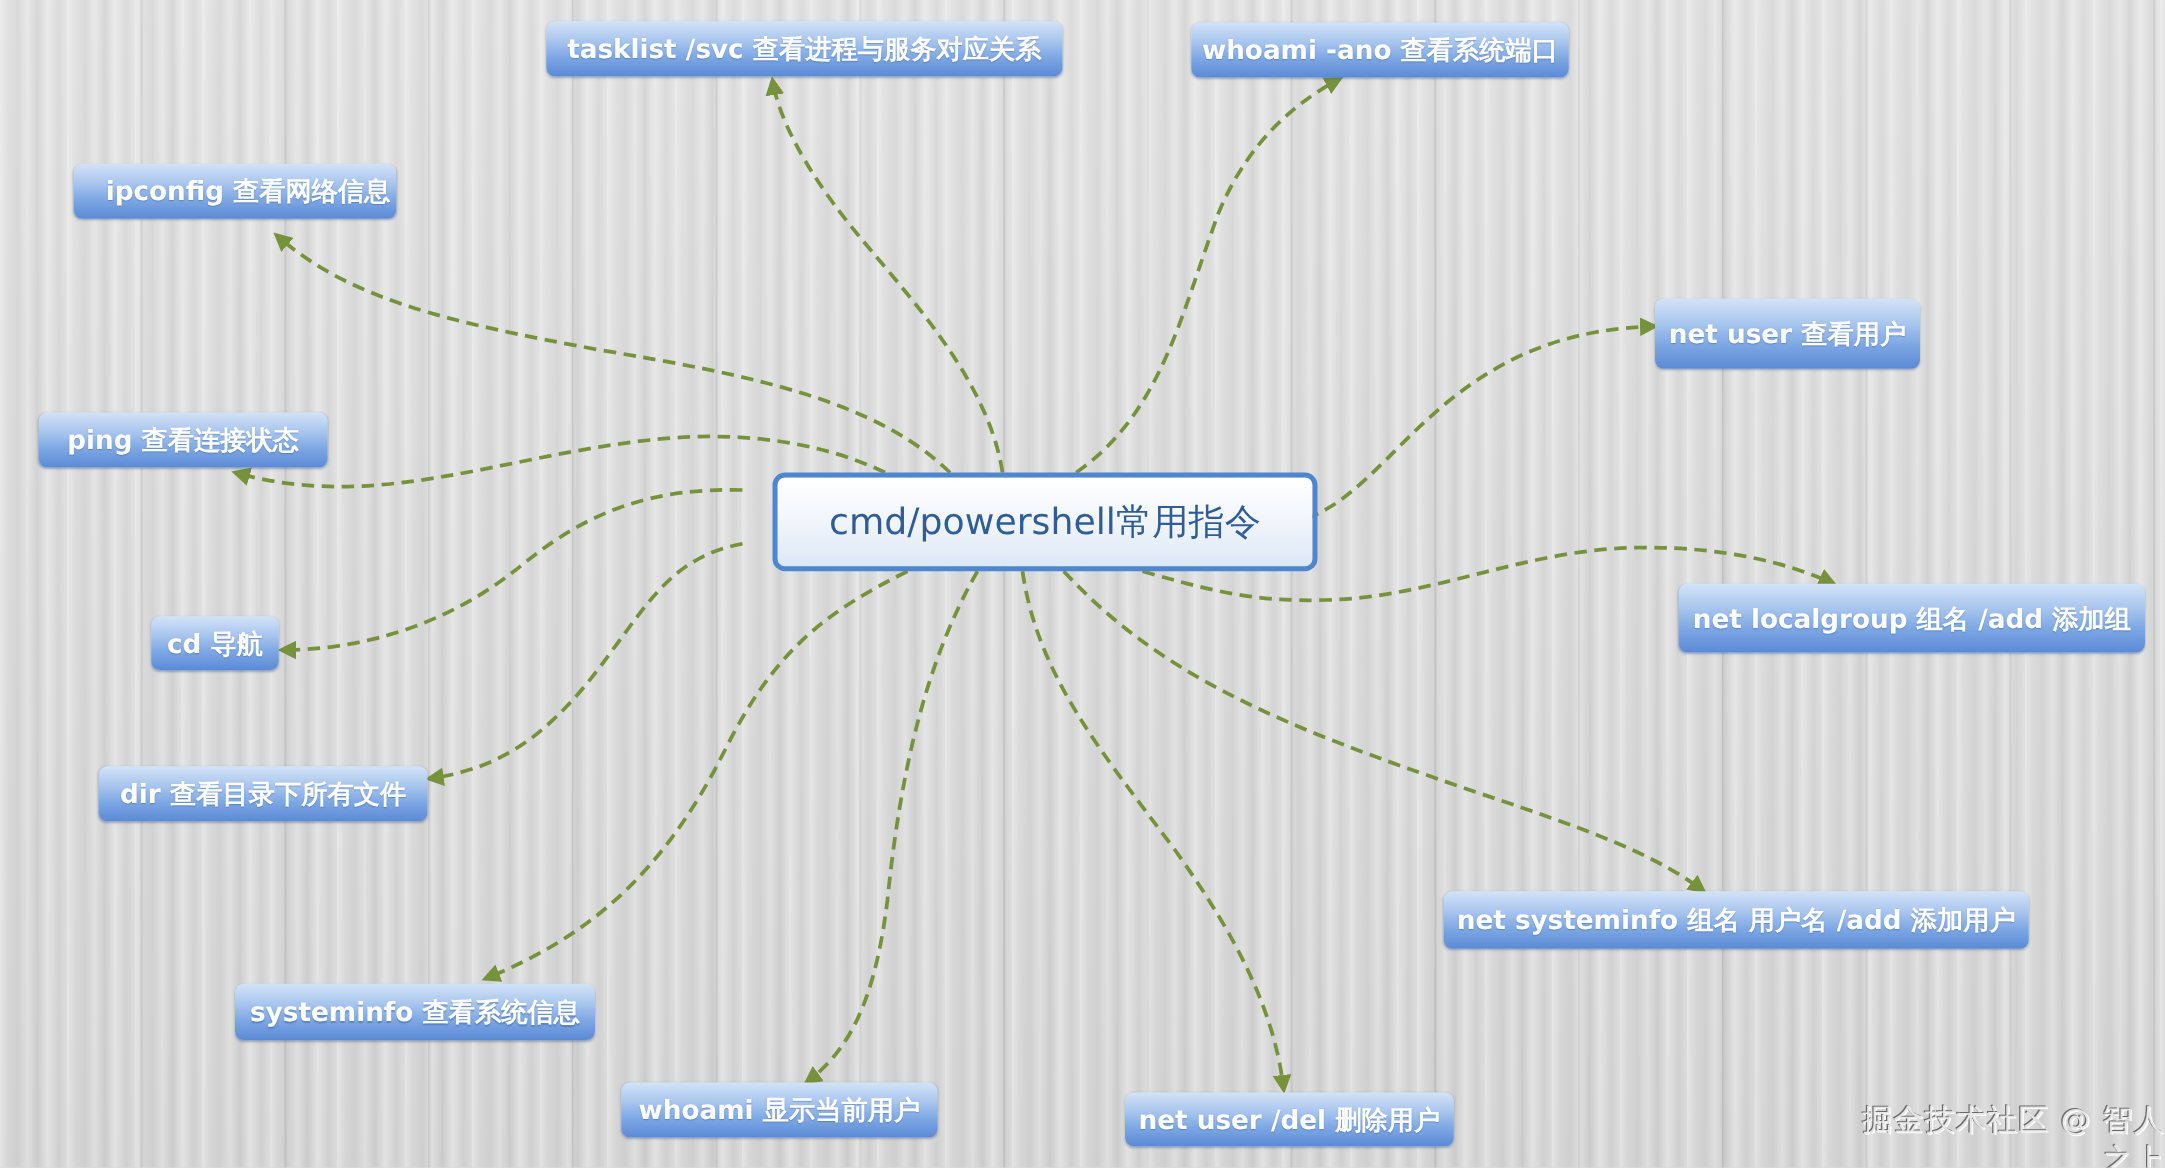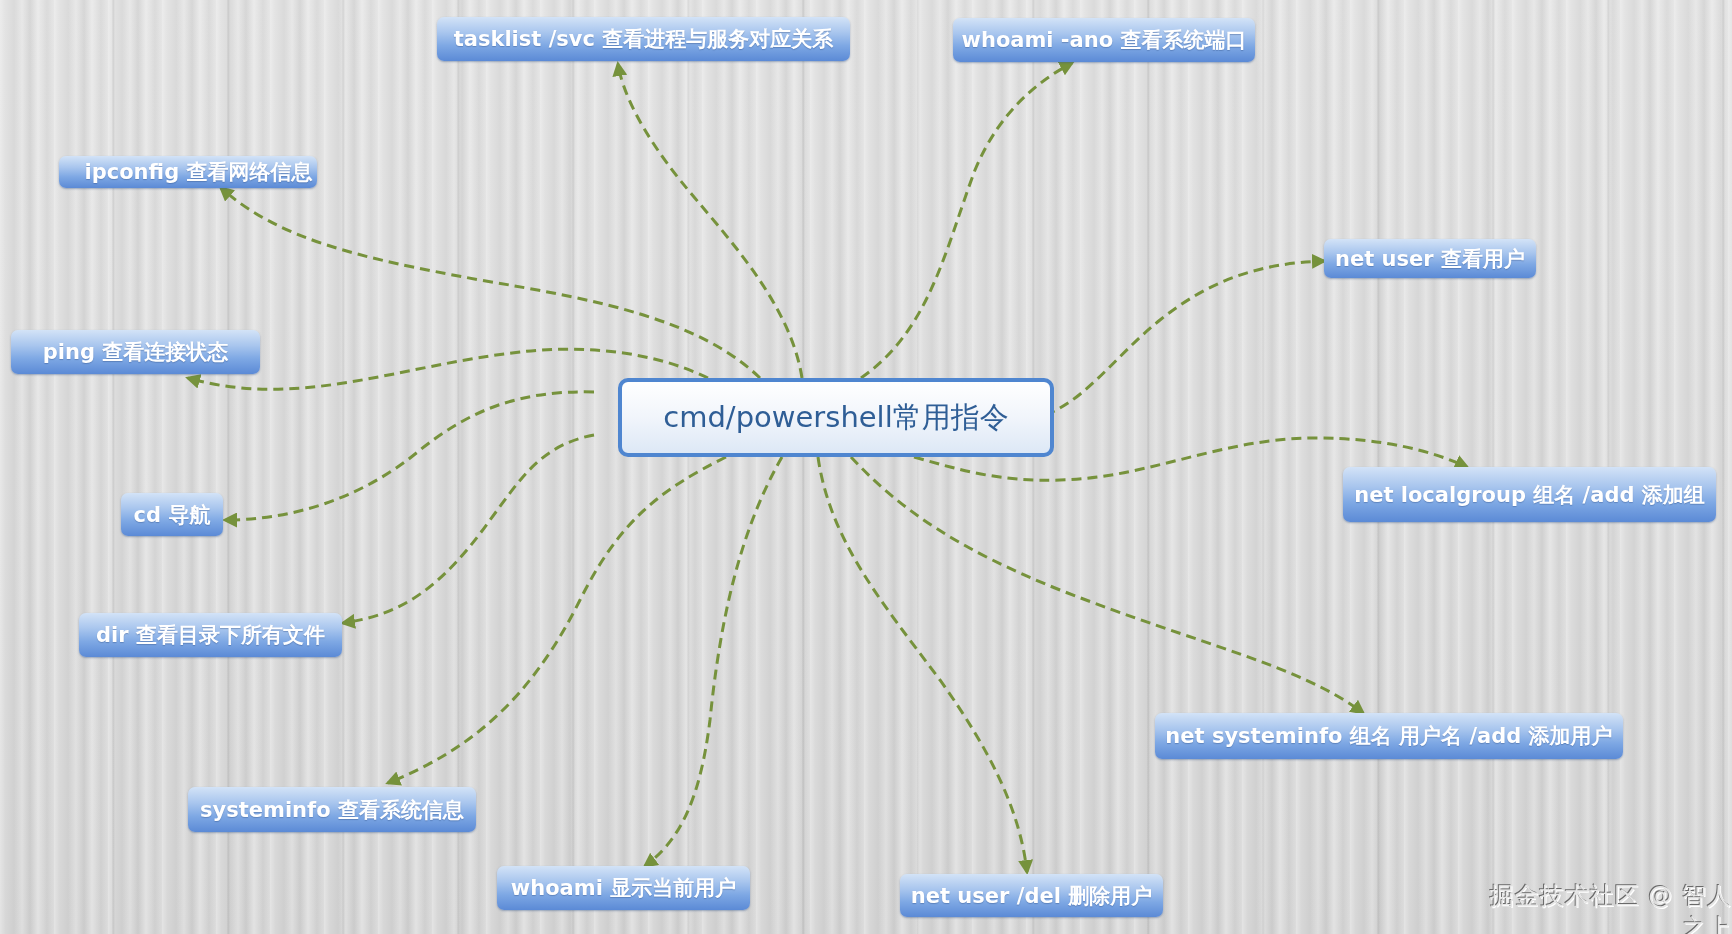--- a/index.html
+++ b/index.html
@@ -69,27 +69,27 @@
     <path d="M818,457 C830,540 880,600 940,680 C990,750 1020,810 1027,872"></path>
   </g>
 </svg>
 
 <div class="node" style="left:405px;top:17px;width:413px;height:44px;margin-left:32px;">
   <span>tasklist /svc  查看进程与服务对应关系</span>
 </div>
 <div class="node" style="left:953px;top:18px;width:302px;height:44px;">
   <span>whoami -ano 查看系统端口</span>
 </div>
-<div class="node" style="left:59px;top:156px;width:258px;height:32px;padding-left:21px;">
+<div class="node" style="left:59px;top:131px;width:258px;height:44px;padding-left:21px;">
   <span>ipconfig 查看网络信息</span>
 </div>
-<div class="node" style="left:1324px;top:239px;width:212px;height:39px;">
+<div class="node" style="left:1324px;top:239px;width:212px;height:56px;">
   <span>net user 查看用户</span>
 </div>
-<div class="node" style="left:11px;top:330px;width:249px;height:44px;">
+<div class="node" style="left:31px;top:330px;width:231px;height:44px;">
   <span>ping 查看连接状态</span>
 </div>
 <div class="node" style="left:1343px;top:467px;width:373px;height:55px;">
   <span>net localgroup 组名 /add 添加组</span>
 </div>
 <div class="node" style="left:121px;top:493px;width:102px;height:43px;text-align:right;">
   <span>cd 导航</span>
 </div>
 <div class="node" style="left:79px;top:613px;width:263px;height:44px;">
   <span>dir 查看目录下所有文件</span>

